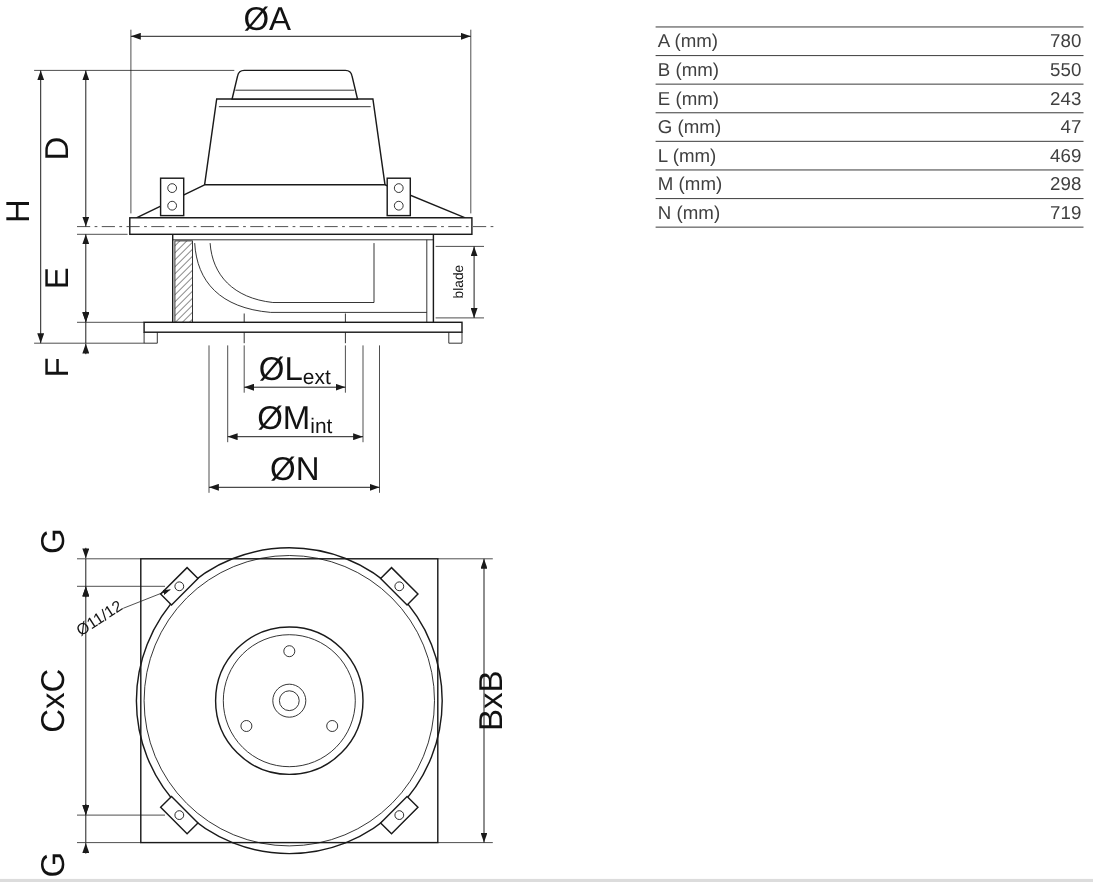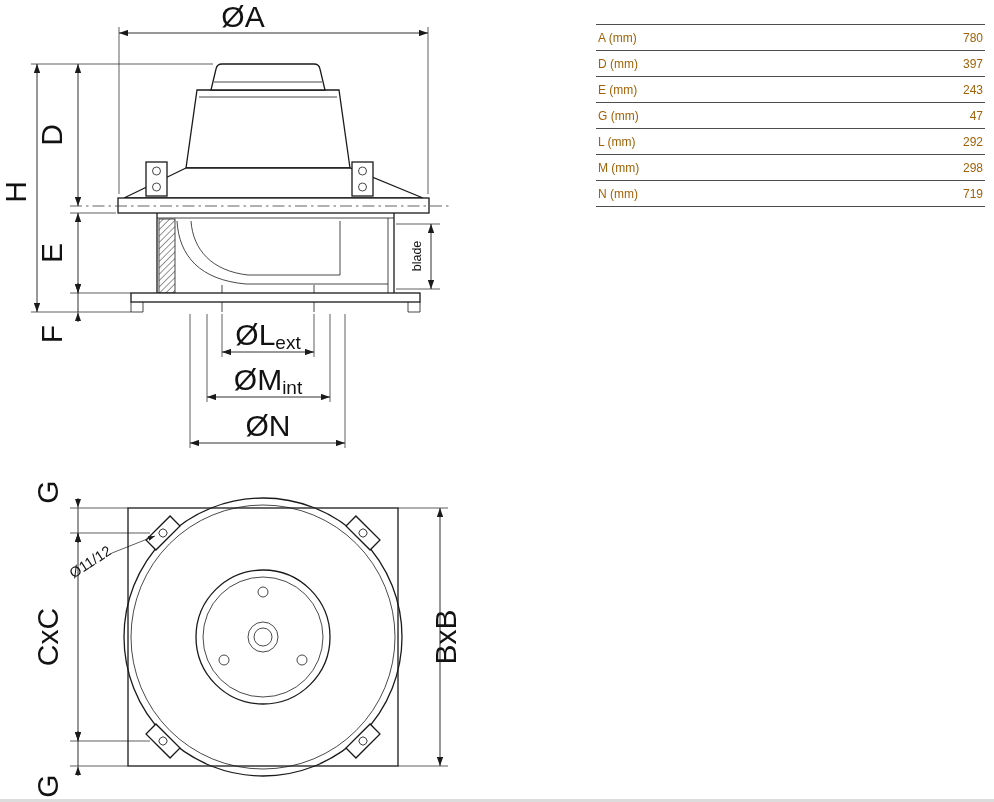--- a/index.html
+++ b/index.html
@@ -33,22 +33,22 @@
     left: 596px; top: 24px;
     width: 389px;
     border-top: 1px solid #4d4d4d;
   }
   .trow {
     display: flex;
     justify-content: space-between;
     align-items: center;
     height: 26px;
     border-bottom: 1px solid #4d4d4d;
-    font-size: 12px;
-    color: #a16207;
+    font-size: 17px;
+    color: #404040;
     padding: 0 2px;
   }
   .tlabel { text-align: left; }
   .tvalue { text-align: right; }
 
   .bottom-rule {
     position: absolute; left: 0; right: 0; bottom: 0;
     height: 3px; background: #dcdcdc;
   }
 </style>
@@ -254,34 +254,34 @@
     </g>
   </g>
 </svg>
 
 <div class="dims-table">
   <div class="trow">
     <span class="tlabel">A (mm)</span>
     <span class="tvalue">780</span>
   </div>
   <div class="trow">
-    <span class="tlabel">D (mm)</span>
-    <span class="tvalue">397</span>
+    <span class="tlabel">B (mm)</span>
+    <span class="tvalue">550</span>
   </div>
   <div class="trow">
     <span class="tlabel">E (mm)</span>
     <span class="tvalue">243</span>
   </div>
   <div class="trow">
     <span class="tlabel">G (mm)</span>
     <span class="tvalue">47</span>
   </div>
   <div class="trow">
     <span class="tlabel">L (mm)</span>
-    <span class="tvalue">292</span>
+    <span class="tvalue">469</span>
   </div>
   <div class="trow">
     <span class="tlabel">M (mm)</span>
     <span class="tvalue">298</span>
   </div>
   <div class="trow">
     <span class="tlabel">N (mm)</span>
     <span class="tvalue">719</span>
   </div>
 </div>

